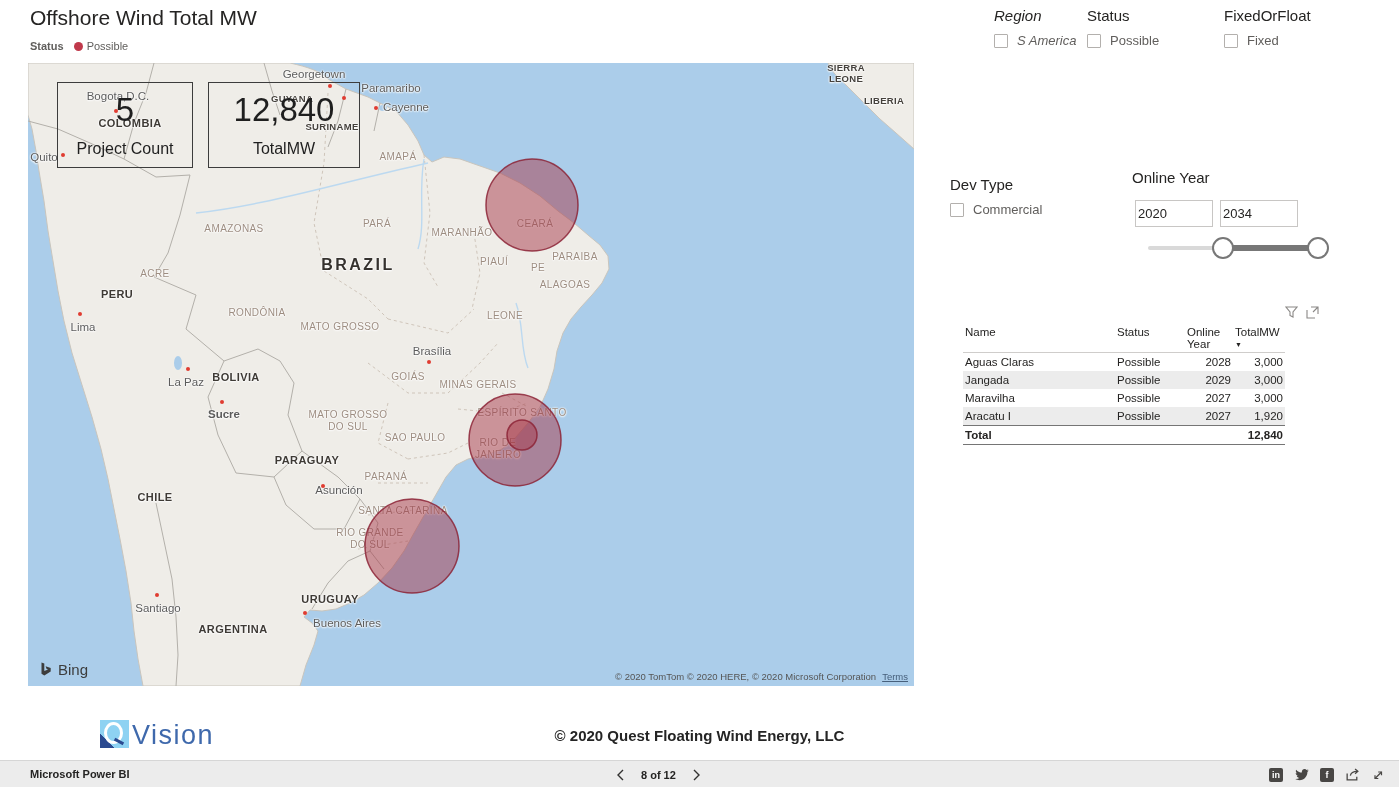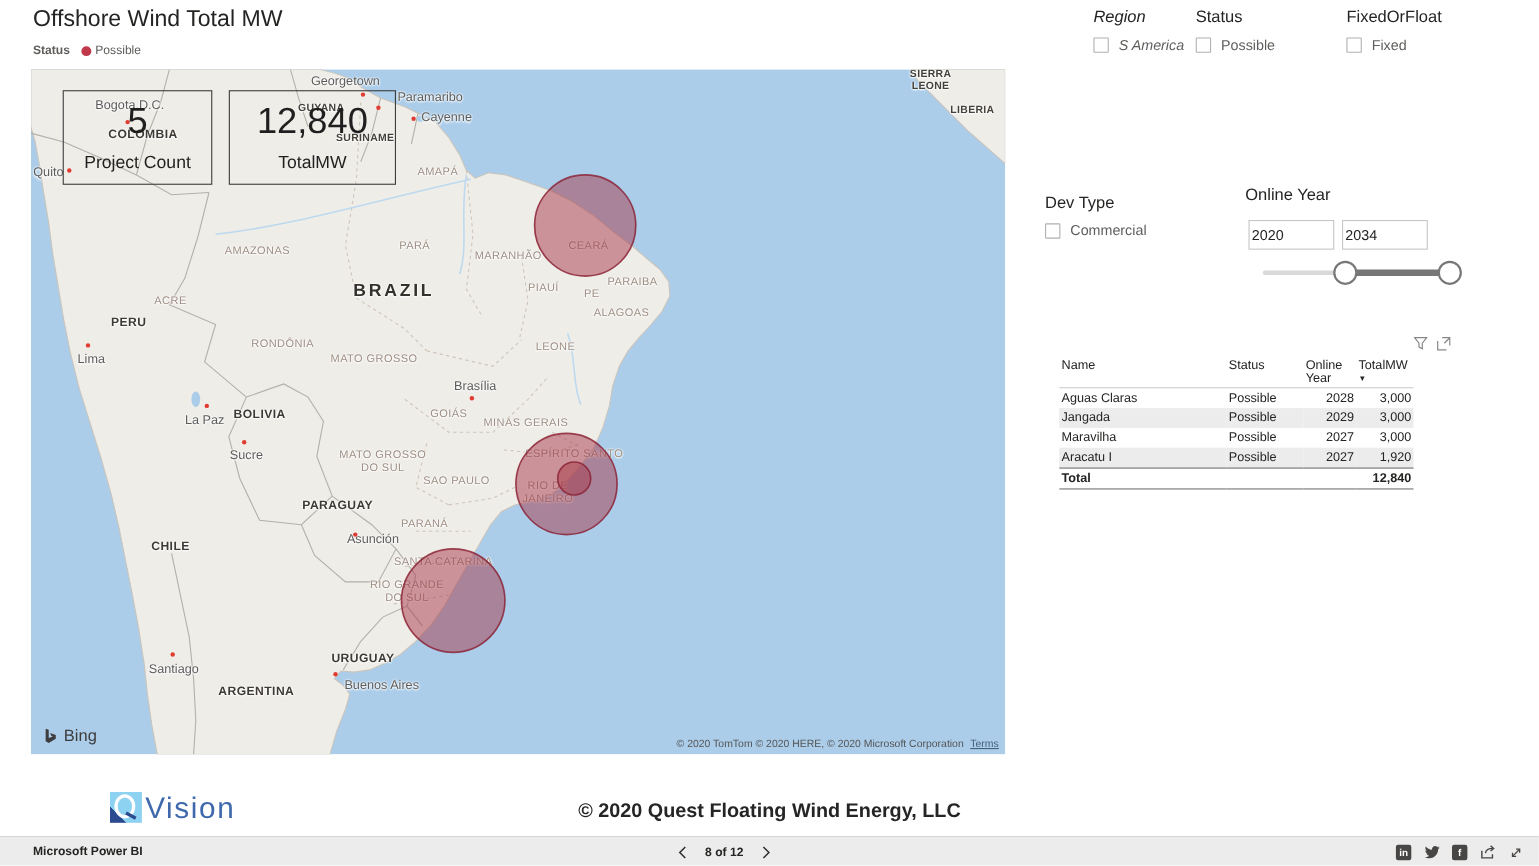--- a/index.html
+++ b/index.html
@@ -60,21 +60,21 @@
   .pbi-table .sort-arrow { display:block; font-size:7px; color:#252423; margin-top:3px; }
   .pbi-table tfoot tr { border-top:1px solid #757575; border-bottom:1px solid #757575; }
   .pbi-table tfoot td { font-weight:bold; }
 
   
   .qlogo { position:absolute; left:100px; top:720px; display:flex; align-items:flex-end; gap:3px; }
   .qlogo .qsquare { position:relative; width:29px; height:28px; background:linear-gradient(45deg,#2b4a90 26%,#8ed2f2 26%); overflow:hidden; }
   .qlogo .qring { position:absolute; left:4px; top:2px; width:19px; height:22px; border:3px solid #fff; border-radius:50%; }
   .qlogo .qtail { position:absolute; left:14px; top:20px; width:10px; height:3px; background:#2b4a90; transform:rotate(28deg); }
   .qlogo .qtext { font-size:27px; color:#3f69ac; letter-spacing:1.5px; line-height:26px; }
-  .copyright { position:absolute; left:50%; transform:translateX(-50%); top:727px; font-size:18px; font-weight:bold; color:#252525; }
+  .copyright { position:absolute; left:50%; transform:translateX(-50%); top:727px; font-size:15px; font-weight:bold; color:#252525; }
 
   
   .bottombar { position:absolute; left:0; top:760px; width:1399px; height:27px; background:#ececec; border-top:1px solid #d6d6d6; }
   .bb-brand { position:absolute; left:30px; top:7px; font-size:11px; font-weight:bold; color:#252423; }
   .bb-nav { position:absolute; left:615px; top:0; height:27px; display:flex; align-items:center; gap:16px; }
   .bb-page { font-size:11px; font-weight:bold; color:#252423; }
   .bb-chev { display:flex; align-items:center; cursor:pointer; }
   .bb-icons { position:absolute; right:14px; top:0; height:27px; display:flex; align-items:center; gap:11px; }
   .icon-badge { width:14px; height:14px; background:#484644; color:#fff; font-size:9px; font-weight:bold;
                 text-align:center; line-height:14px; border-radius:2px; }
@@ -186,21 +186,21 @@
         <div class="ml ml-city" style="left: 286px; top: 12px;">Georgetown</div>
         <div class="city-dot" style="left: 302px; top: 23px;"></div>
         <div class="ml ml-city" style="left: 363px; top: 26px;">Paramaribo</div>
         <div class="city-dot" style="left: 316px; top: 35px;"></div>
         <div class="ml ml-city" style="left: 378px; top: 45px;">Cayenne</div>
         <div class="city-dot" style="left: 348px; top: 45px;"></div>
         <div class="ml ml-city" style="left: 55px; top: 265px;">Lima</div>
         <div class="city-dot" style="left: 52px; top: 251px;"></div>
         <div class="ml ml-city" style="left: 158px; top: 320px;">La Paz</div>
         <div class="city-dot" style="left: 160px; top: 306px;"></div>
-        <div class="ml ml-city" style="left: 196px; top: 352px;">Sucre</div>
+        <div class="ml ml-city" style="left: 196px; top: 352px; font-weight: bold;">Sucre</div>
         <div class="city-dot" style="left: 194px; top: 339px;"></div>
         <div class="ml ml-city" style="left: 404px; top: 289px;">Brasília</div>
         <div class="city-dot" style="left: 401px; top: 299px;"></div>
         <div class="ml ml-city" style="left: 311px; top: 428px;">Asunción</div>
         <div class="city-dot" style="left: 295px; top: 423px;"></div>
         <div class="ml ml-city" style="left: 130px; top: 546px;">Santiago</div>
         <div class="city-dot" style="left: 129px; top: 532px;"></div>
         <div class="ml ml-city" style="left: 319px; top: 561px;">Buenos Aires</div>
         <div class="city-dot" style="left: 277px; top: 550px;"></div>
       </div>

